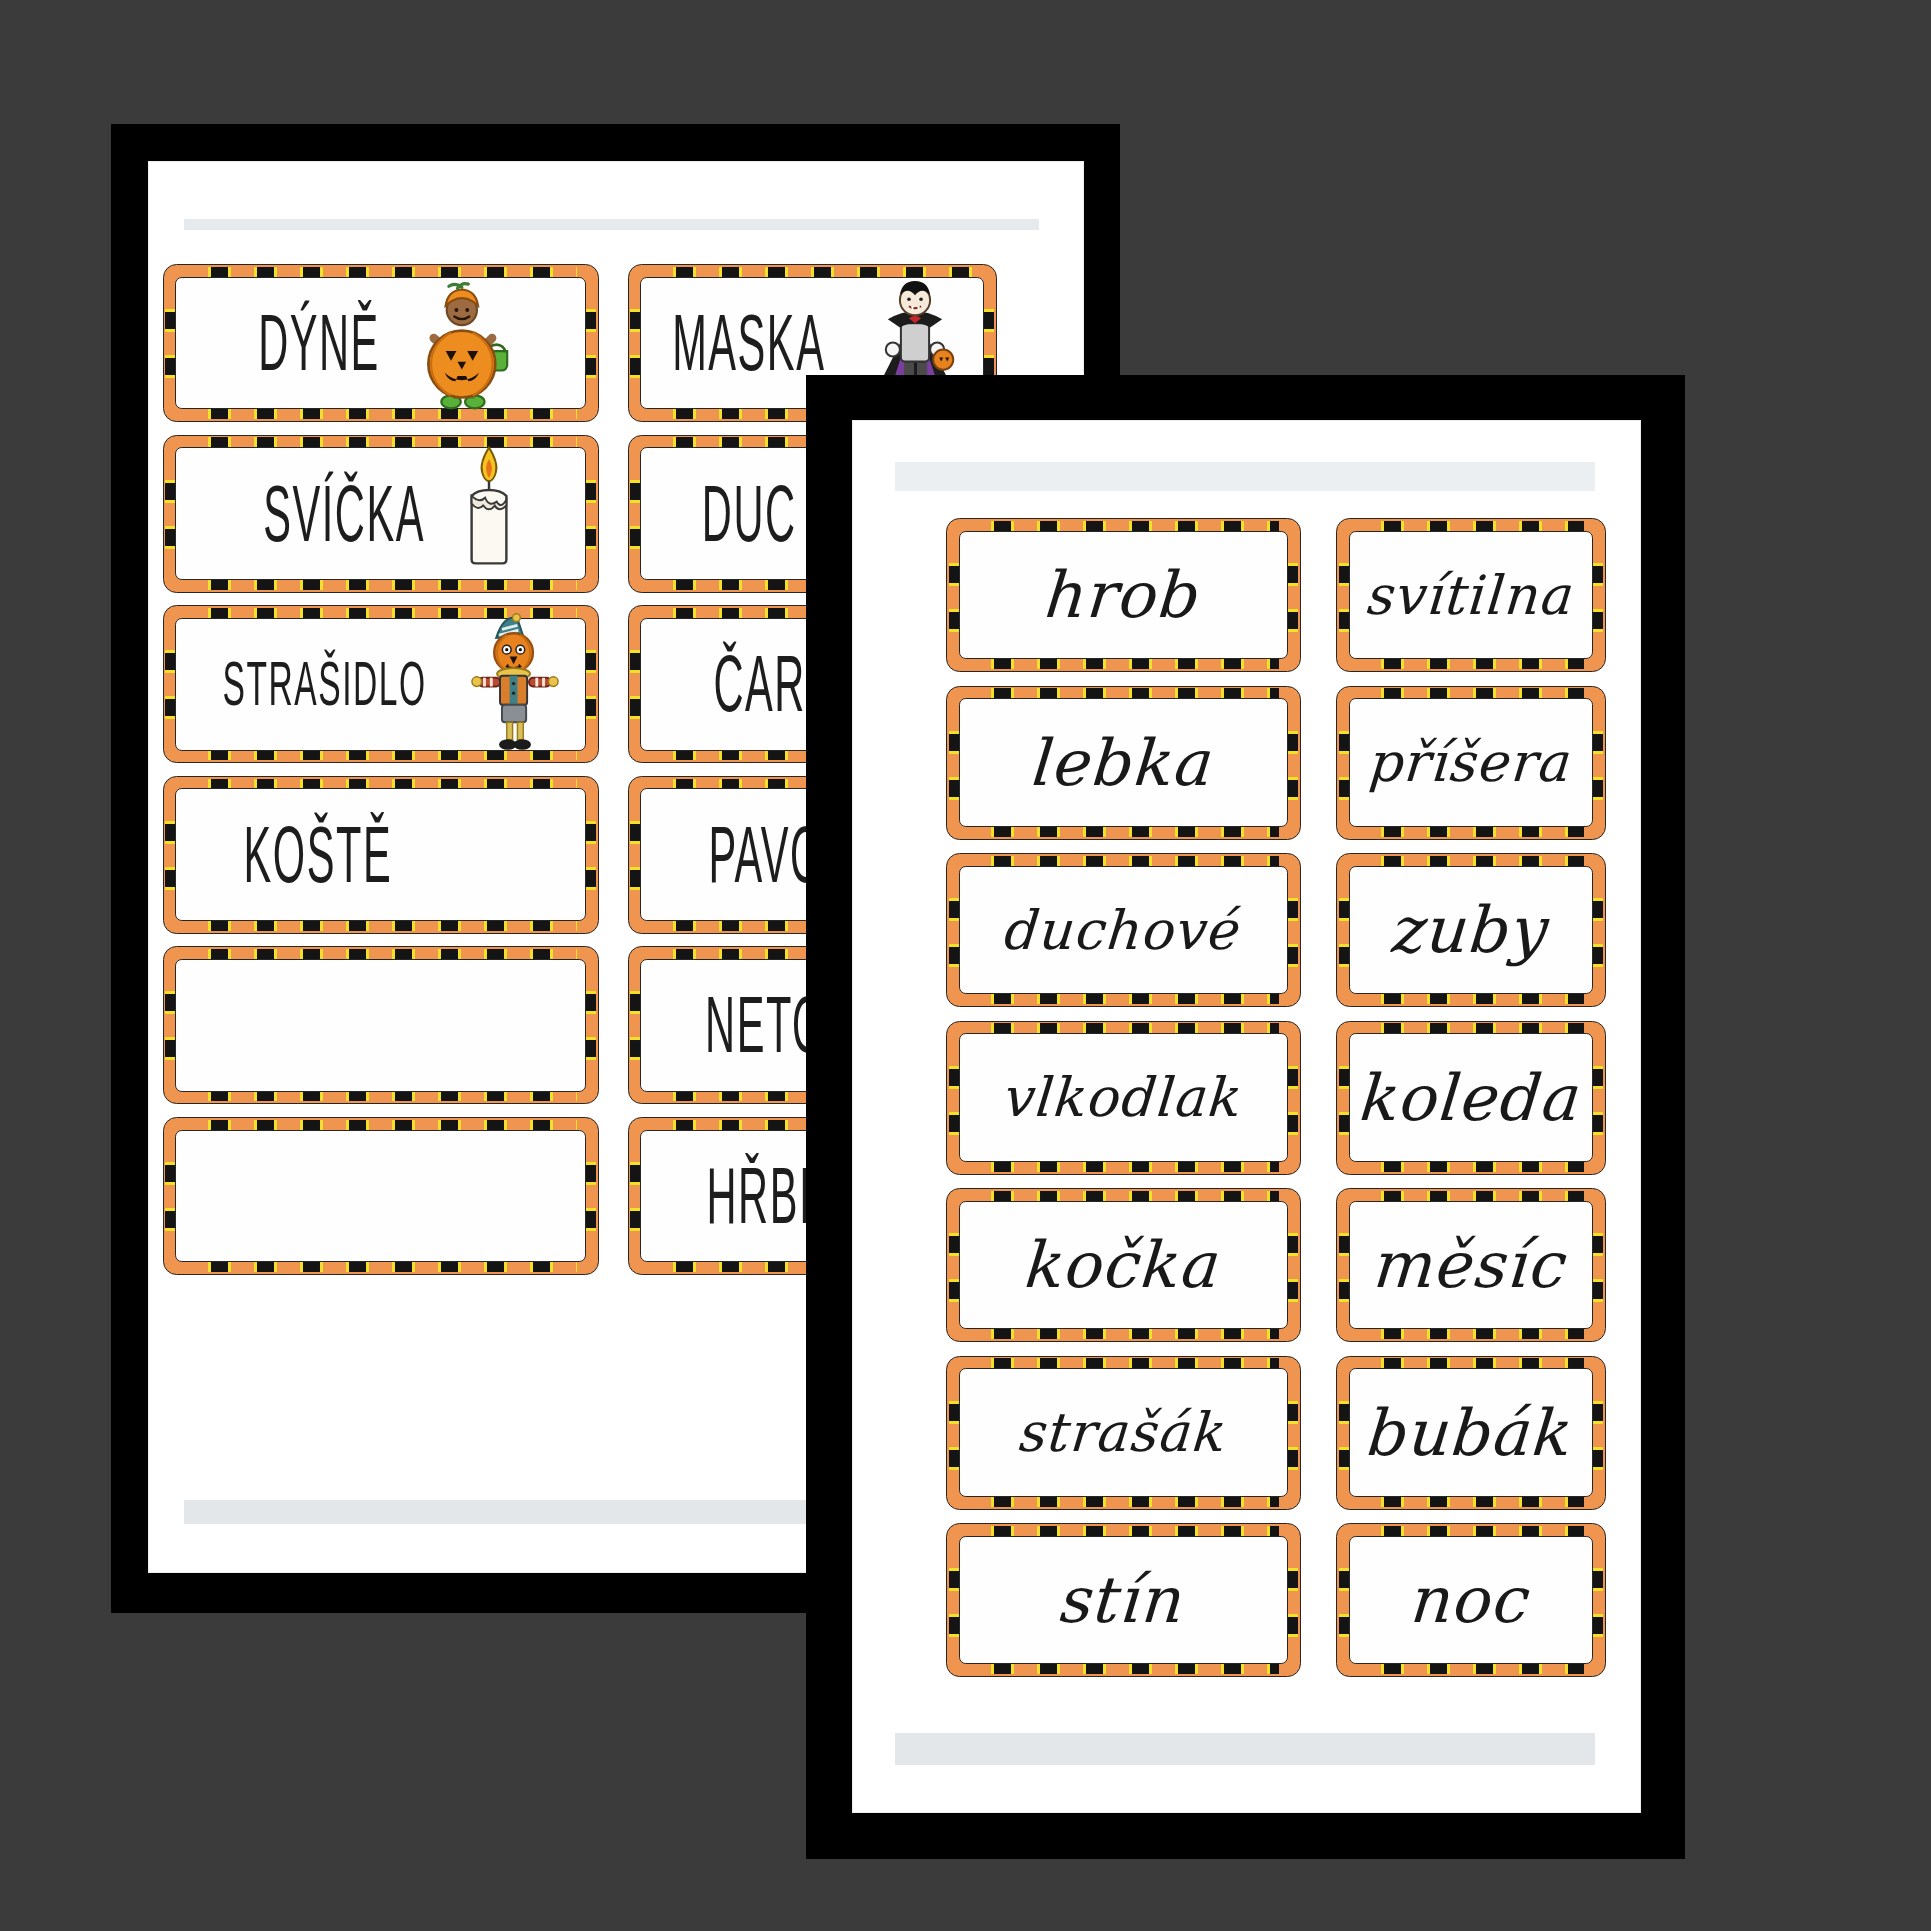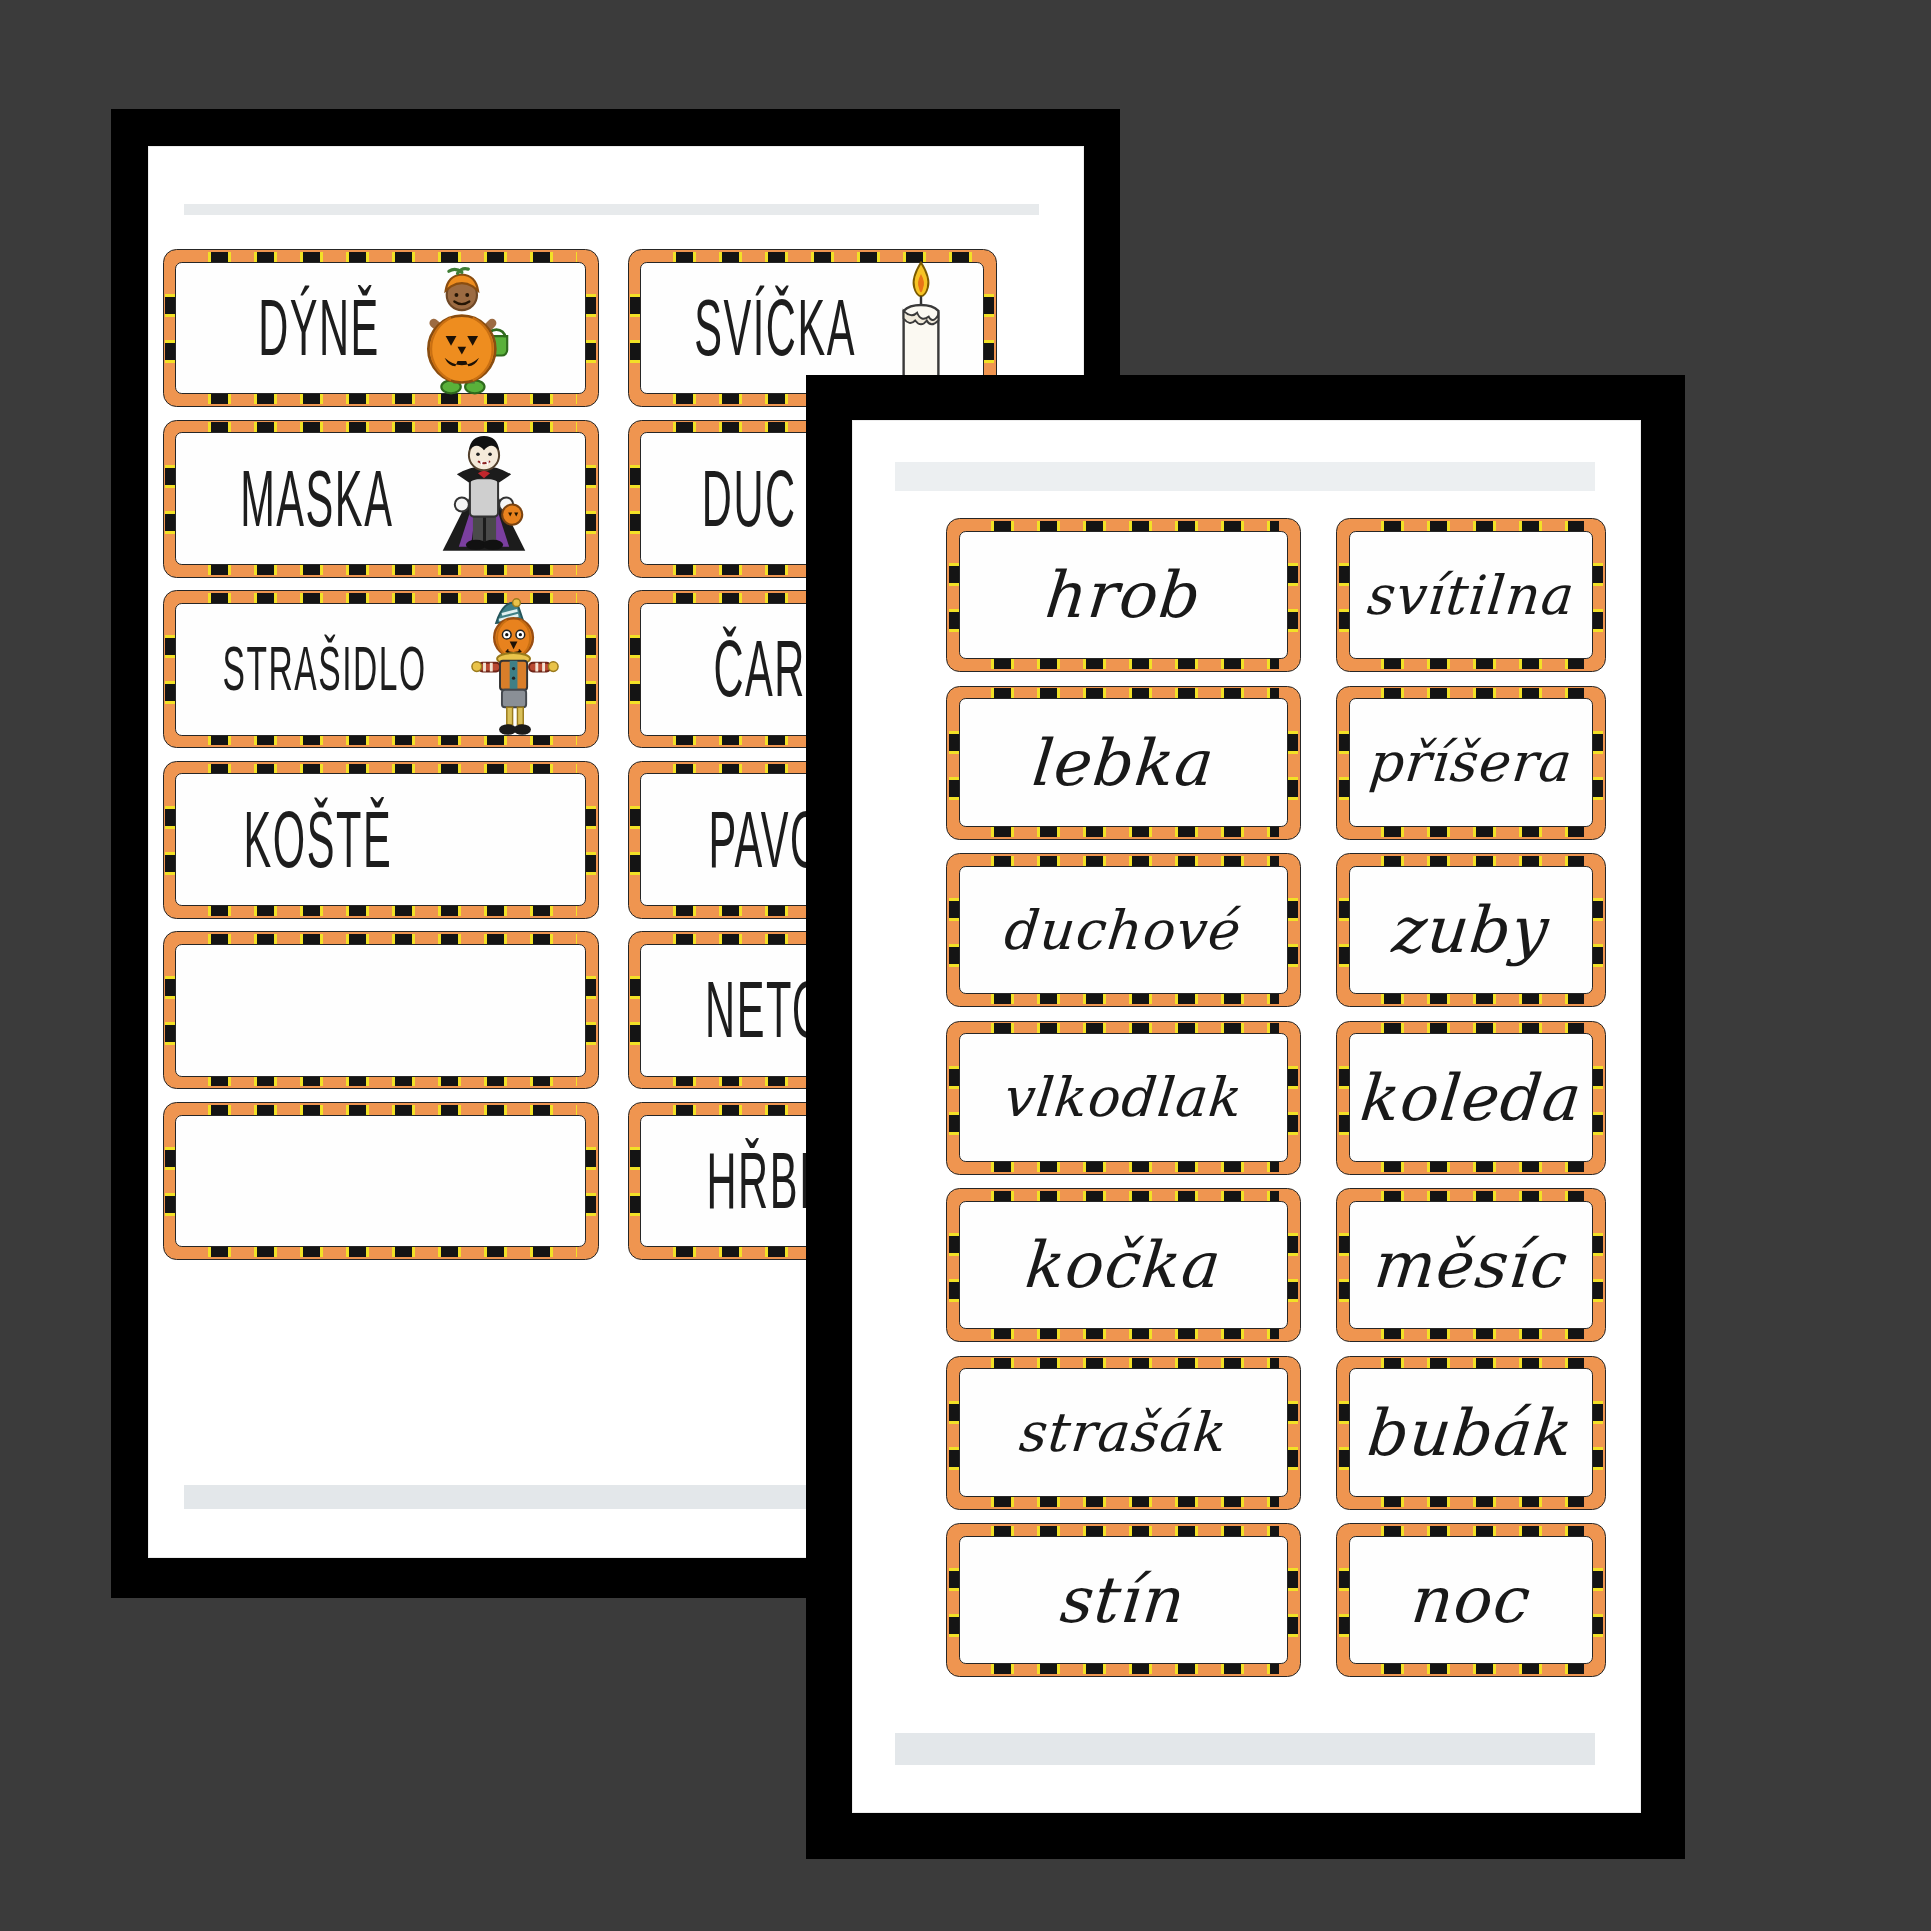--- a/index.html
+++ b/index.html
@@ -2,21 +2,21 @@
 <html><head>
 <meta charset="utf-8">
 <style>
   html,body{margin:0;padding:0;background:#3b3b3b;}
   #stage{position:relative;width:1931px;height:1931px;background:#3b3b3b;overflow:hidden;
          font-family:"Liberation Sans",sans-serif;}
 
   
   .sheet{position:absolute;background:#000;}
   .paper{position:absolute;background:#ffffff;box-shadow:inset 0 0 0 1px #ececec;}
-  #sheet-back{left:111px;top:109px;width:1009px;height:1489px;}
+  #sheet-back{left:111px;top:124px;width:1009px;height:1489px;}
   #paper-back{left:37px;top:37px;width:936px;height:1412px;}
   #sheet-front{left:806px;top:375px;width:879px;height:1484px;}
   #paper-front{left:46px;top:45px;width:789px;height:1393px;}
 
   .page-strip{position:absolute;background:#e7eaec;}
   #paper-back  .strip-top{left:36px;right:45px;top:58px;height:10.6px;}
   #paper-back  .strip-bottom{left:36px;right:45px;top:1339px;height:24px;background:#e3e7ea;}
   #paper-front .strip-top{left:43px;right:46px;top:42px;height:29px;background:#eceff1;}
   #paper-front .strip-bottom{left:43px;right:46px;top:1313px;height:32px;background:#e3e7ea;}
 
@@ -226,48 +226,48 @@
     <div class="stripe st-r" data-name="card-stripe-border"></div>
     <div class="card-content" data-name="card-content">
       <span class="word print-word" data-name="card-word" style="font-size: 52px;">DÝNĚ</span>
     <span class="icon" data-name="pumpkin-kid-icon">
                 <svg viewBox="0 0 112 146" width="108" height="141">
                   <use href="#pumpkin-kid-icon"></use>
                 </svg>
               </span>
             </div>
   </div>
+          <div class="card" data-name="back-card-left">
+    <div class="stripe st-t" data-name="card-stripe-border"></div>
+    <div class="stripe st-b" data-name="card-stripe-border"></div>
+    <div class="stripe st-l" data-name="card-stripe-border"></div>
+    <div class="stripe st-r" data-name="card-stripe-border"></div>
+    <div class="card-content" data-name="card-content">
+      <span class="word print-word" data-name="card-word" style="font-size: 52px;">MASKA</span>
+    <span class="icon" data-name="vampire-icon">
+                <svg viewBox="0 0 116 146" width="112" height="141">
+                  <use href="#vampire-icon"></use>
+                </svg>
+              </span>
+            </div>
+  </div>
           <div class="card" data-name="back-card-right">
     <div class="stripe st-t" data-name="card-stripe-border"></div>
     <div class="stripe st-b" data-name="card-stripe-border"></div>
     <div class="stripe st-l" data-name="card-stripe-border"></div>
     <div class="stripe st-r" data-name="card-stripe-border"></div>
     <div class="card-content" data-name="card-content">
       <span class="word print-word" data-name="card-word" style="font-size: 52px;">SVÍČKA</span>
     <span class="icon" data-name="candle-icon">
                 <svg viewBox="0 0 60 146" width="58" height="141">
                   <use href="#candle-icon"></use>
                 </svg>
               </span>
             </div>
   </div>
-          <div class="card" data-name="back-card-left">
-    <div class="stripe st-t" data-name="card-stripe-border"></div>
-    <div class="stripe st-b" data-name="card-stripe-border"></div>
-    <div class="stripe st-l" data-name="card-stripe-border"></div>
-    <div class="stripe st-r" data-name="card-stripe-border"></div>
-    <div class="card-content" data-name="card-content">
-      <span class="word print-word" data-name="card-word" style="font-size: 52px;">MASKA</span>
-    <span class="icon" data-name="vampire-icon">
-                <svg viewBox="0 0 116 146" width="112" height="141">
-                  <use href="#vampire-icon"></use>
-                </svg>
-              </span>
-            </div>
-  </div>
           <div class="card cut" data-name="back-card-right">
     <div class="stripe st-t" data-name="card-stripe-border"></div>
     <div class="stripe st-b" data-name="card-stripe-border"></div>
     <div class="stripe st-l" data-name="card-stripe-border"></div>
     <div class="stripe st-r" data-name="card-stripe-border"></div>
     <div class="card-content" data-name="card-content">
       <span class="word print-word" data-name="card-word" style="font-size: 52px;">DUC</span>
     </div>
   </div>
           <div class="card" data-name="back-card-left">

